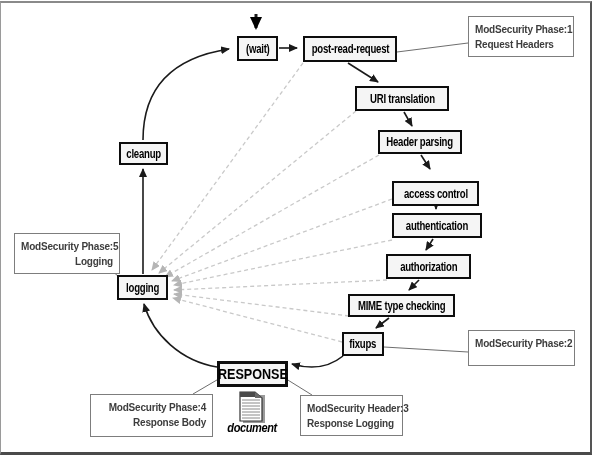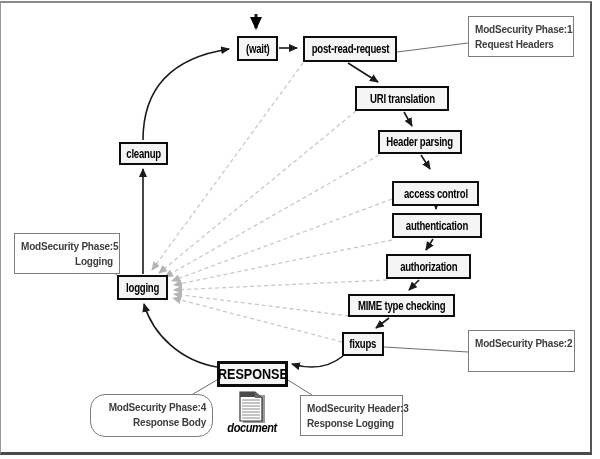--- a/index.html
+++ b/index.html
@@ -126,28 +126,28 @@
       <span>logging</span>
     </div>
   <div class="node" style="left:119px;top:142px;width:49px;height:23px;">
       <span>cleanup</span>
     </div>
 
   <div class="callout" style="left:468px;top:16px;width:106px;height:41px;">
     <div>ModSecurity Phase:1</div>
     <div>Request Headers</div>
   </div>
-  <div class="callout" style="left:468px;top:330px;width:107px;height:42px;">
+  <div class="callout" style="left:468px;top:330px;width:107px;height:36px;">
     <div>ModSecurity Phase:2</div>
   </div>
   <div class="callout" style="left:300px;top:395px;width:103px;height:41px;">
     <div>ModSecurity Header:3</div>
     <div>Response Logging</div>
   </div>
-  <div class="callout right" style="left:90px;top:394px;width:123px;height:43px;border-radius:15px;">
+  <div class="callout right" style="left:90px;top:394px;width:123px;height:43px;">
     <div>ModSecurity Phase:4</div>
     <div>Response Body</div>
   </div>
   <div class="callout right" style="left:14px;top:216px;width:106px;height:41px;margin-top:17px;">
     <div>ModSecurity Phase:5</div>
     <div>Logging</div>
   </div>
 
   <svg class="doc-icon" style="left:238px;top:390px;" width="30" height="36" viewBox="0 0 30 36">
     <rect x="5" y="5" width="22" height="28" fill="#9a9a9a"></rect>

